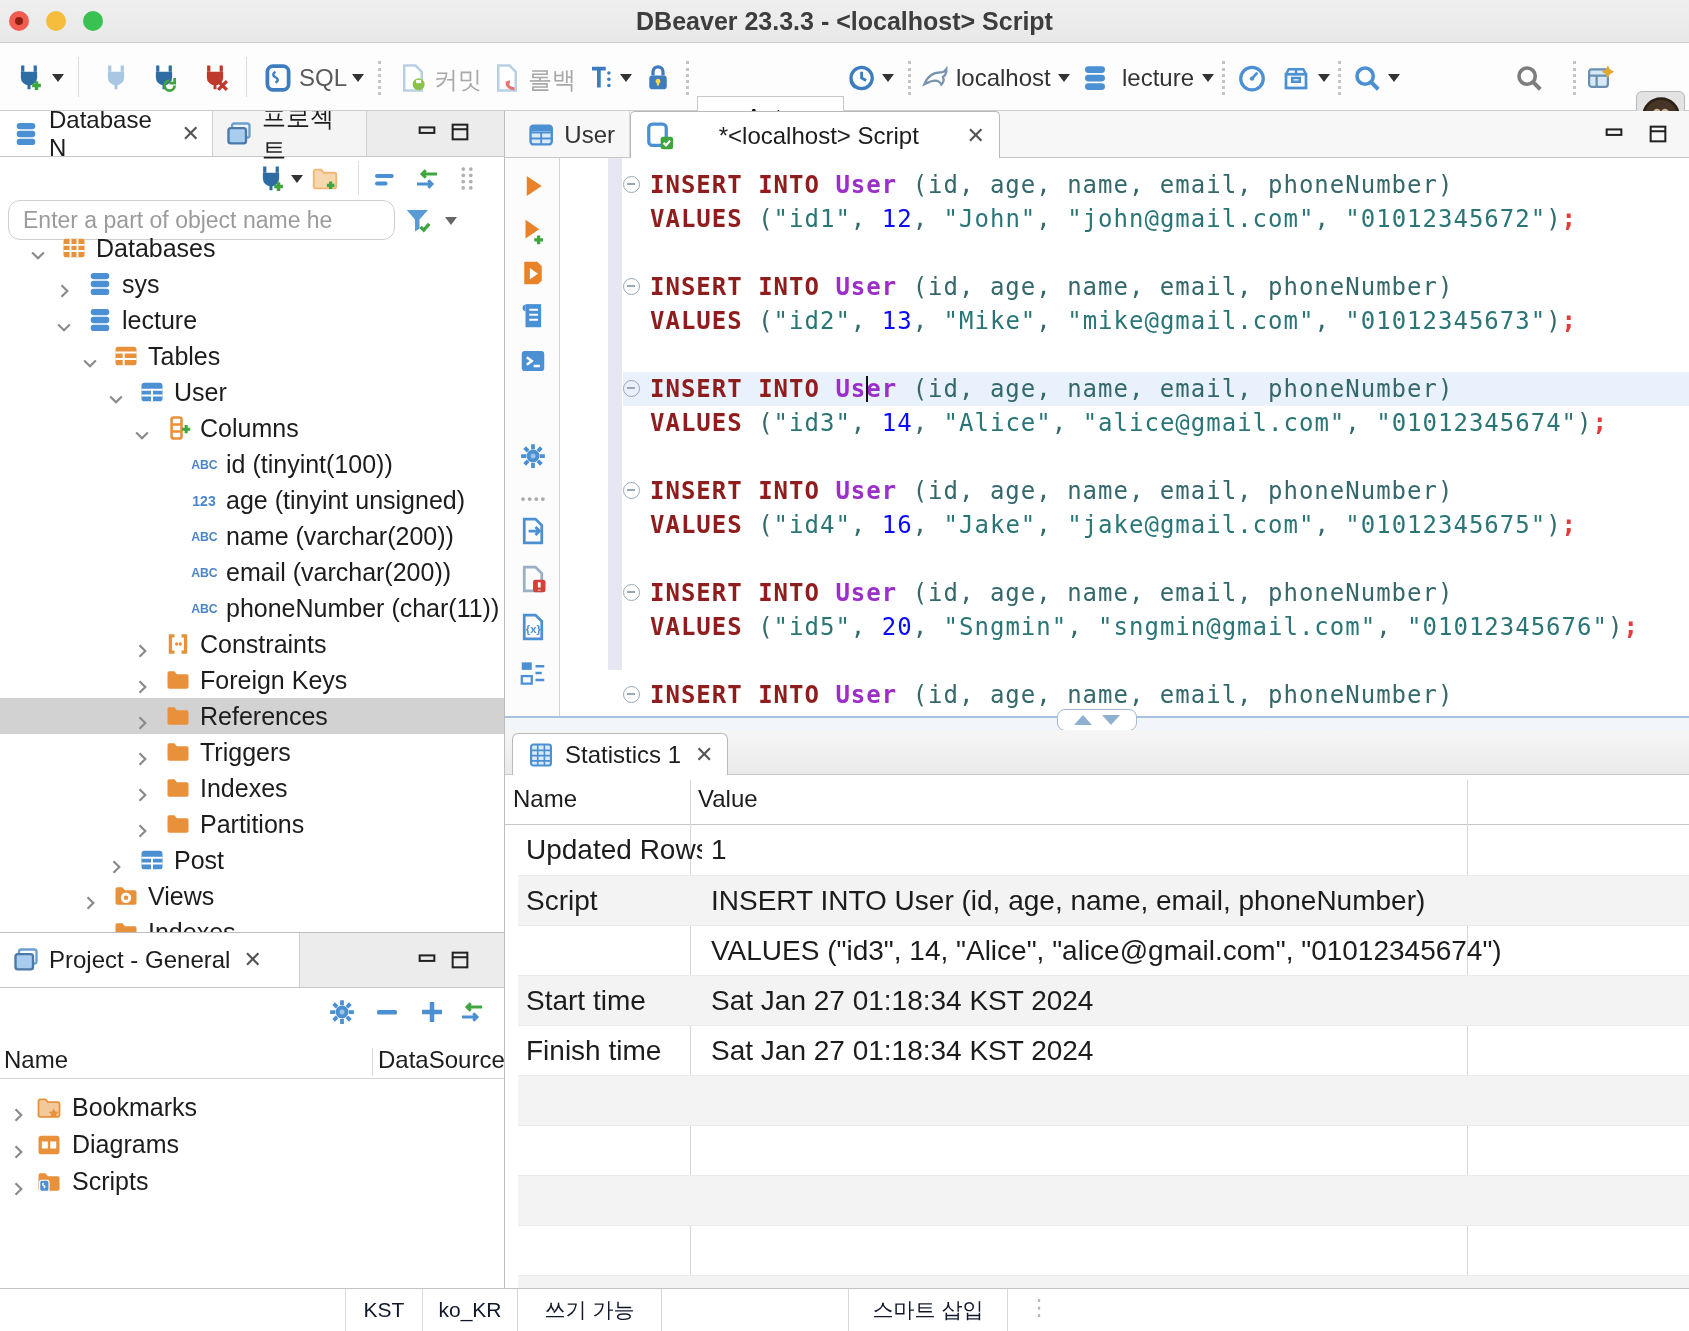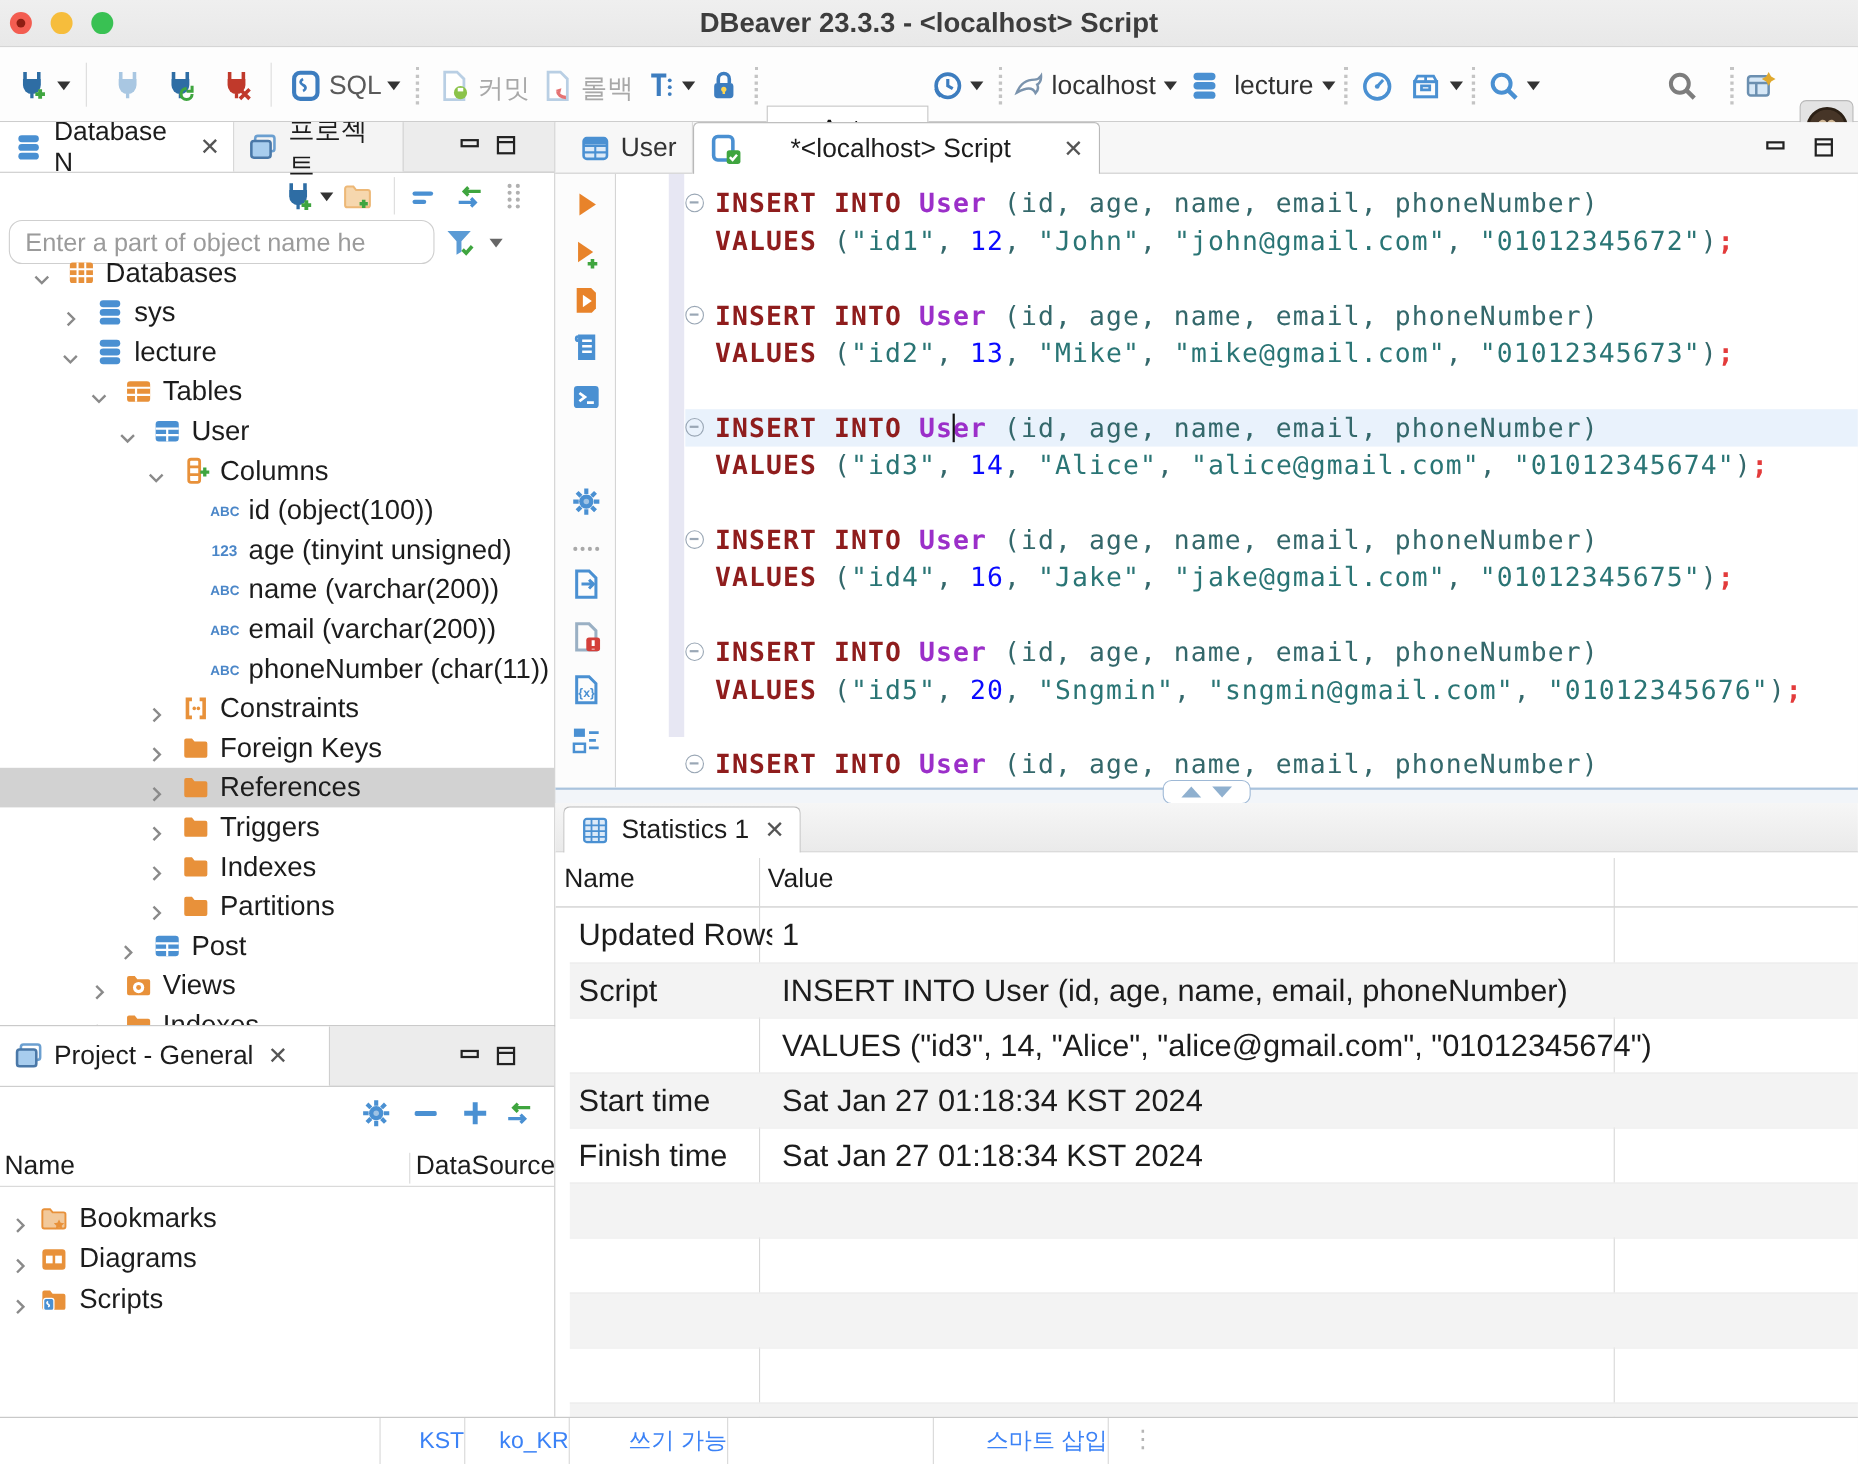--- a/index.html
+++ b/index.html
@@ -109,21 +109,21 @@
   .s-col-value{position:absolute;left:193px;top:10px;}
   .s-div1{position:absolute;left:185px;top:50px;bottom:0;border-left:1px solid #d8d8d8;}
   .s-div2{position:absolute;left:962px;top:50px;bottom:0;border-left:1px solid #d8d8d8;}
   .s-row{position:absolute;left:13px;width:1184px;height:50px;font-size:28px;line-height:50px;white-space:nowrap;}
   .s-row.odd{background:#f3f3f3;}
   .s-row .rname{position:absolute;left:8px;width:176px;overflow:hidden;}
   .s-row .rvalue{position:absolute;left:193px;}
 
   
   .statusbar{position:absolute;left:0;top:1288px;width:1689px;height:43px;background:#fff;border-top:1px solid #c4c4c4;font-size:21px;}
-  .sb-cell{position:absolute;top:0;height:42px;line-height:42px;text-align:right;border-left:1px solid #d8d8d8;color:#3b82f6;}
+  .sb-cell{position:absolute;top:0;height:42px;line-height:42px;text-align:center;border-left:1px solid #d8d8d8;color:#0f172a;}
   .sb-dots{position:absolute;left:1028px;top:6px;color:#b5b5b5;font-size:22px;letter-spacing:2px;}
 </style>
 </head>
 <body>
 
 <div class="window">
 
   <div class="titlebar">
     <span class="traffic t-red"></span>
     <span class="traffic t-yellow"></span>
@@ -377,21 +377,21 @@
               <path d="M6.5 9h8.5M6.5 15h8.5" stroke="#e8913a" stroke-width="2.2"></path>
               <path d="M19 9.5v7M15.5 13h7" stroke="#3fa53f" stroke-width="2.6"></path>
             </svg></span>
           <span class="tree-label" style="left:200px">Columns</span>
         </div>
         <div class="tree-row" style="top: 335px;">
           <span class="tree-chev" style="left:158px"></span>
           <span class="tree-ico" style="left:190px"><svg viewBox="0 0 24 24" xmlns="http://www.w3.org/2000/svg">
               <text x="1" y="16.5" font-size="10.5" font-weight="bold" fill="#4a86c8" font-family="sans-serif">ABC</text>
             </svg></span>
-          <span class="tree-label" style="left:226px">id (object(100))</span>
+          <span class="tree-label" style="left:226px">id (tinyint(100))</span>
         </div>
         <div class="tree-row" style="top: 371px;">
           <span class="tree-chev" style="left:158px"></span>
           <span class="tree-ico" style="left:190px"><svg viewBox="0 0 24 24" xmlns="http://www.w3.org/2000/svg">
               <text x="2" y="17" font-size="12" font-weight="bold" fill="#4a86c8" font-family="sans-serif">123</text>
             </svg></span>
           <span class="tree-label" style="left:226px">age (tinyint unsigned)</span>
         </div>
         <div class="tree-row" style="top: 407px;">
           <span class="tree-chev" style="left:158px"></span>

